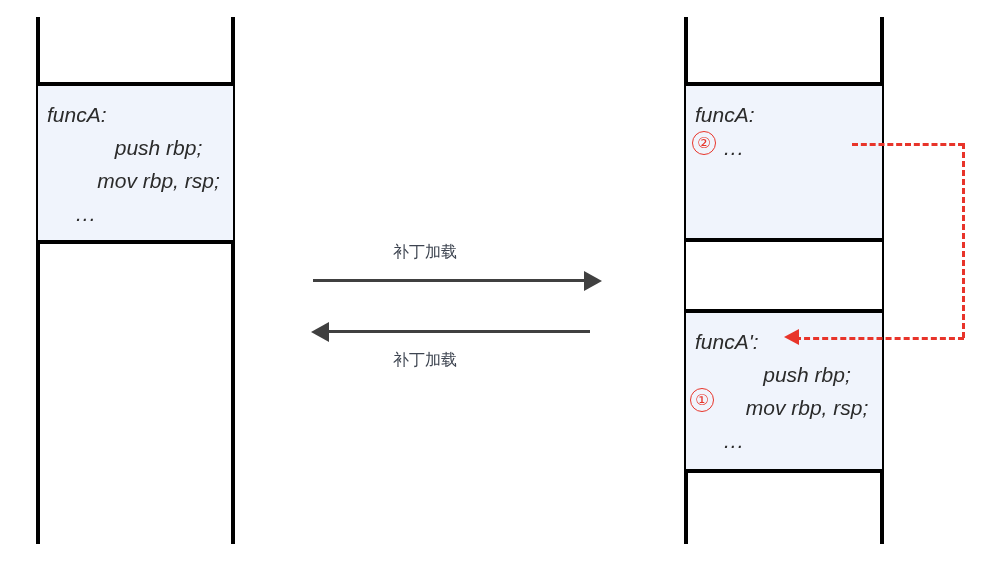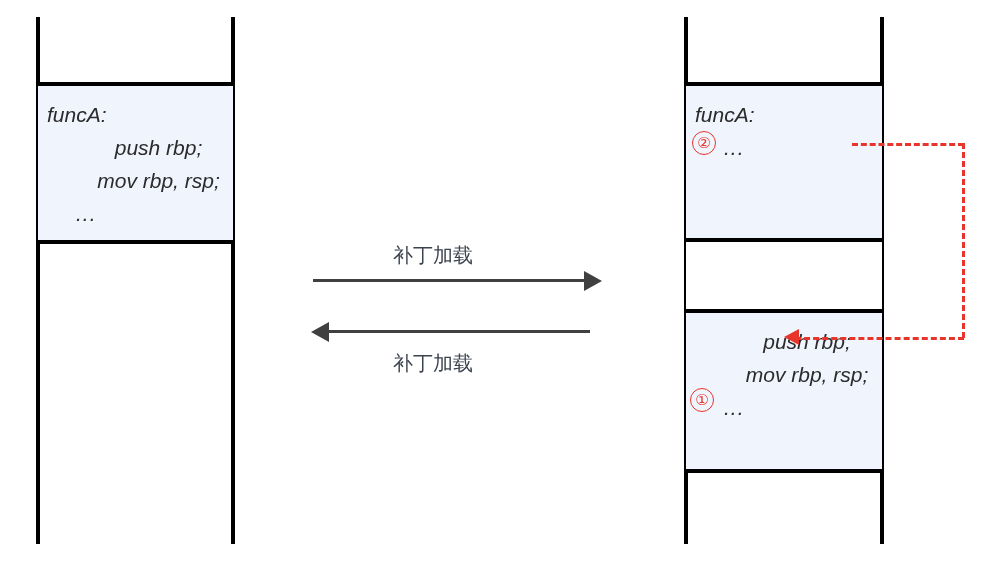--- a/index.html
+++ b/index.html
@@ -118,21 +118,21 @@
     left: 311px;
     top: 322px;
     border-top: 10px solid transparent;
     border-bottom: 10px solid transparent;
     border-right: 18px solid #404040;
   }
 
   .arrow-label {
     position: absolute;
     color: #3d4450;
-    font-size: 20px;
+    font-size: 16px;
     white-space: nowrap;
   }
   .label-load   { left: 393px; top: 242px; }
   .label-unload { left: 393px; top: 350px; }
 
   
   .dash-h {
     position: absolute;
     height: 0;
     border-top: 3px dashed #e8342a;
@@ -189,20 +189,21 @@
     <div class="code-lines">
       <div class="code-line">funcA:</div>
       <div class="code-line dots">...</div>
     </div>
   </div>
 
   <div class="gap-block"></div>
 
   <div class="code-block blk-right2">
     <div class="code-lines">
+      <div class="code-line">funcA':</div>
       <div class="code-line indent">push rbp;</div>
       <div class="code-line indent">mov rbp, rsp;</div>
       <div class="code-line dots">...</div>
     </div>
   </div>
 
   <div class="step-marker marker-two">②</div>
   <div class="step-marker marker-one">①</div>
 
   <div class="dash-h dash-top"></div>

